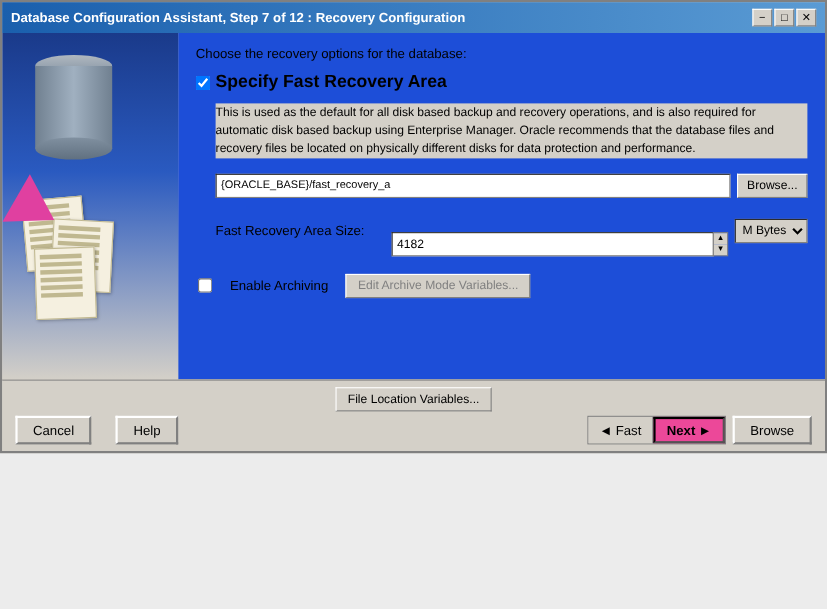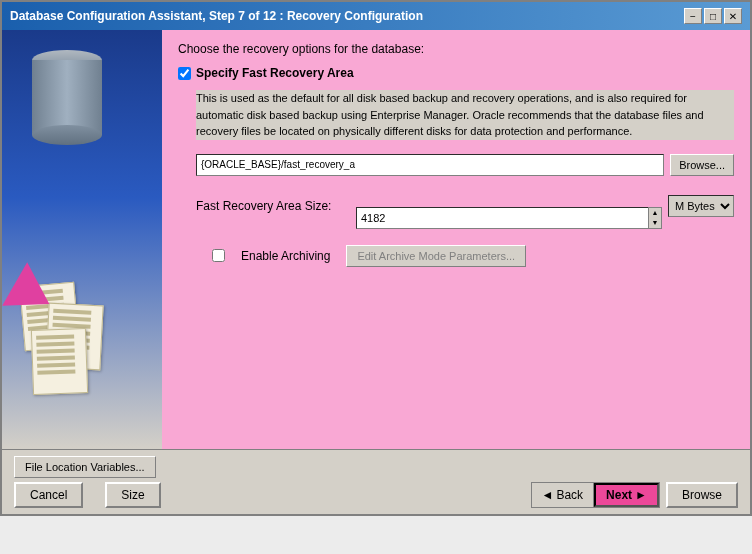--- a/index.html
+++ b/index.html
@@ -6,21 +6,21 @@
     body {
       font-family: 'Arial', sans-serif;
       font-size: 12px;
       background: #ececec;
       width: 752px;
       height: 554px;
       overflow: hidden;
     }
     .window {
       width: 752px;
-      height: 516px;
+      height: 412px;
       background: #d4d0c8;
       border: 2px solid #808080;
       display: flex;
       flex-direction: column;
     }
     .title-bar {
       background: linear-gradient(to right, #1a5fad, #5a9bd4);
       color: white;
       padding: 4px 8px;
       display: flex;
@@ -127,40 +127,40 @@
       left: 10px;
       width: 0;
       height: 0;
       border-top: 25px solid transparent;
       border-bottom: 25px solid transparent;
       border-left: 40px solid #e040a0;
       transform: rotate(30deg);
     }
     .right-panel {
       flex: 1;
-      background: #f9a8d4;
+      background: #1d4ed8;
       padding: 12px 16px;
       display: flex;
       flex-direction: column;
     }
     .instruction-text {
       font-size: 12px;
       color: #000;
       margin-bottom: 10px;
     }
     .checkbox-row {
       display: flex;
       align-items: center;
       margin-bottom: 10px;
     }
     .checkbox-row input[type="checkbox"] {
       margin-right: 5px;
     }
     .checkbox-label {
-      font-size: 12px;
+      font-size: 16px;
       font-weight: bold;
       color: #000;
     }
     .description-box {
       background: #d4d0c8;
       font-size: 11px;
       color: #000;
       line-height: 1.5;
       margin-left: 18px;
       margin-bottom: 14px;
@@ -245,21 +245,21 @@
       height: 22px;
       background: #d4d0c8;
       border: 1px inset #808080;
       font-size: 11px;
       padding: 0 2px;
     }
     .archiving-row {
       display: flex;
       align-items: center;
       margin-top: 8px;
-      margin-left: 34px;
+      margin-left: 2px;
       gap: 16px;
     }
     .archiving-label {
       font-size: 12px;
     }
     .archive-btn {
       height: 22px;
       padding: 0 10px;
       background: #d4d0c8;
       border: 1px solid #808080;
@@ -273,21 +273,21 @@
       background: #d4d0c8;
       border-top: 1px solid #808080;
       padding: 6px 12px;
       display: flex;
       flex-direction: column;
       gap: 4px;
       flex-shrink: 0;
     }
     .file-loc-row {
       display: flex;
-      justify-content: flex-start;
+      justify-content: center;
     }
     .file-loc-btn {
       height: 22px;
       padding: 0 10px;
       background: #d4d0c8;
       border: 1px solid #808080;
       border-top-color: #ffffff;
       border-left-color: #ffffff;
       font-size: 11px;
       cursor: pointer;
@@ -432,39 +432,39 @@
         </div>
         <select class="unit-select">
           <option>M Bytes</option>
           <option>G Bytes</option>
         </select>
       </div>
 
       <div class="archiving-row">
         <input type="checkbox" id="enableArchiving" style="">
         <label for="enableArchiving" class="archiving-label">Enable Archiving</label>
-        <button class="archive-btn" disabled="">Edit Archive Mode Parameters...</button>
+        <button class="archive-btn" disabled="">Edit Archive Mode Variables...</button>
       </div>
     </div>
   </div>
 
   <div class="bottom-bar">
     <div class="file-loc-row">
       <button class="file-loc-btn">File Location Variables...</button>
     </div>
     <div class="nav-row">
       <div class="nav-left">
         <button class="nav-btn">Cancel</button>
-        <button class="nav-btn">Size</button>
+        <button class="nav-btn">Help</button>
       </div>
       <div class="nav-right">
         <div class="back-next-group">
           <button class="back-btn">
             <span>◄</span>
-            <span>Back</span>
+            <span>Fast</span>
           </button>
           <button class="next-btn">
             <span>Next</span>
             <span>►</span>
           </button>
         </div>
         <button class="nav-btn">Browse</button>
       </div>
     </div>
   </div>

